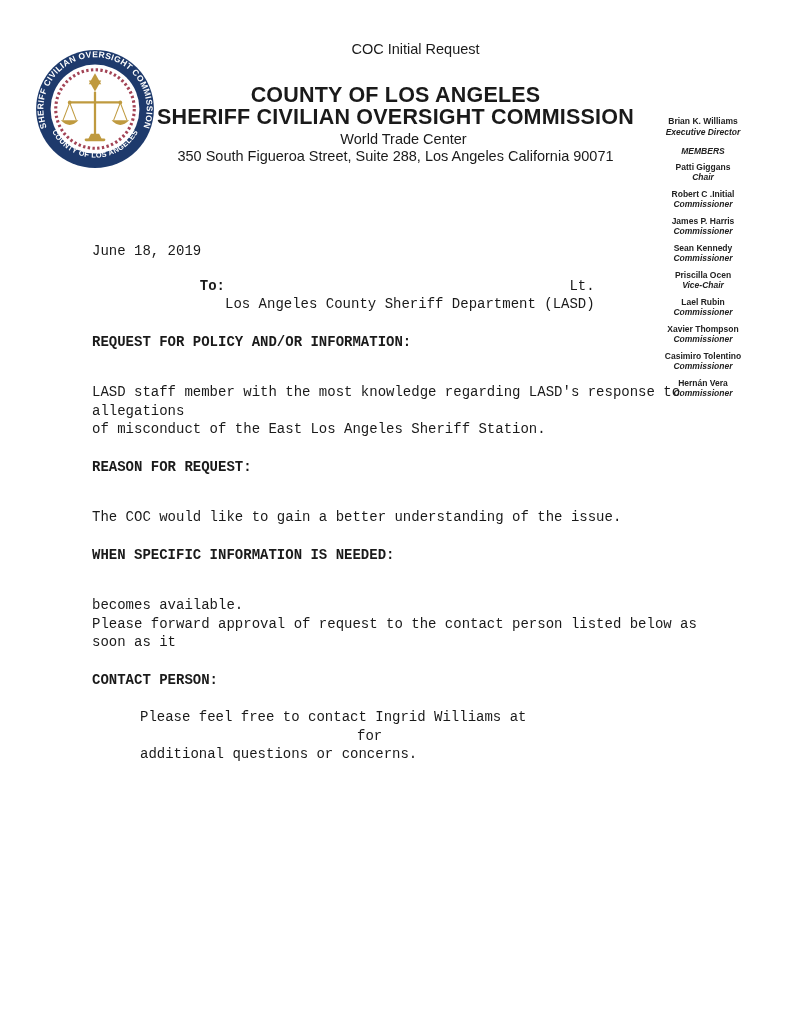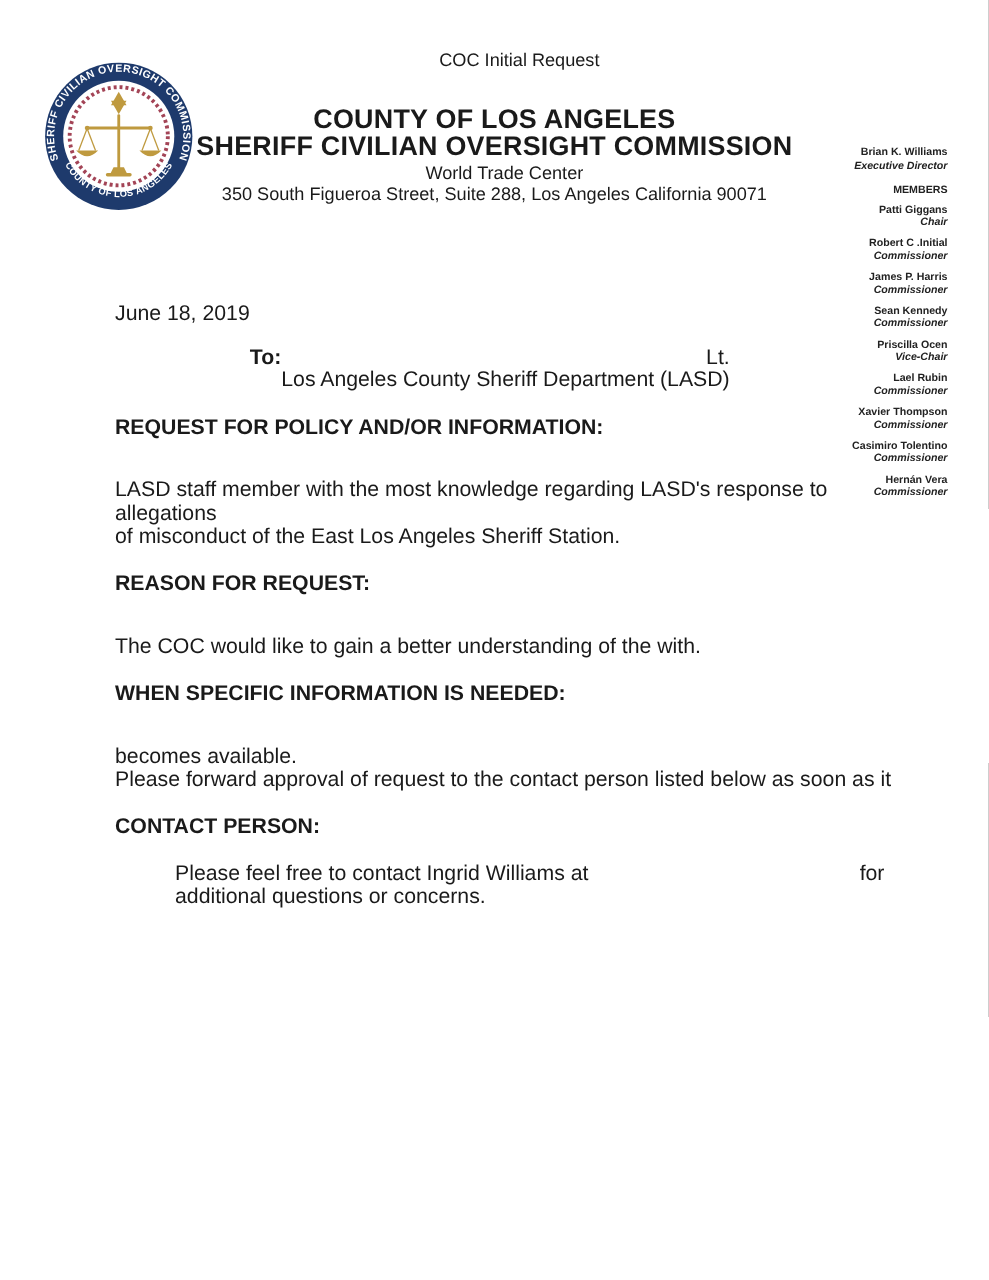--- a/index.html
+++ b/index.html
@@ -44,35 +44,36 @@
     top: 47px;
     width: 124px;
     height: 124px;
   }
   
   .sidebar {
     position: absolute;
     top: 116px;
     right: 33px;
     width: 110px;
-    text-align: right;
+    text-align: center;
     font-size: 8.5px;
     line-height: 10.5px;
     font-weight: bold;
     color: #222;
   }
   .sidebar .role { font-style: italic; }
-  .members-label { margin-top: 9px; }
+  .members-label { margin-top: 9px; font-style: italic; }
   .member { margin-top: 6px; }
   .member.first { margin-top: 5px; }
   
   .letter {
     margin: 78px 60px 0 92px;
-    font-size: 17px;
+    font-size: 14px;
     line-height: 18.5px;
+    font-family: Liberation Mono, monospace;
   }
   .addr-row { display: flex; margin-top: 16px; text-align: right; }
   .addr-row .lbl { width: 133px; font-weight: bold; flex: none; }
   .addr-row.from { margin-top: 18px; }
   .sec-heading { margin-top: 19px; font-weight: bold; }
   .par { margin-top: 32px; }
   .contact-par { margin-top: 19px; margin-left: 48px; }
   .redacted-gap { display: inline-block; width: 217px; }
 </style>
 </head>
@@ -180,21 +181,21 @@
 
 
     <div class="sec-heading">REQUEST FOR POLICY AND/OR INFORMATION:</div>
     <div class="par">
       <div>LASD staff member with the most knowledge regarding LASD's response to allegations</div>
       <div>of misconduct of the East Los Angeles Sheriff Station.</div>
     </div>
 
     <div class="sec-heading">REASON FOR REQUEST:</div>
     <div class="par">
-      <div>The COC would like to gain a better understanding of the with.</div>
+      <div>The COC would like to gain a better understanding of the issue.</div>
     </div>
 
     <div class="sec-heading">WHEN SPECIFIC INFORMATION IS NEEDED:</div>
     <div class="par">
       <div>becomes available.</div>
       <div>Please forward approval of request to the contact person listed below as soon as it</div>
     </div>
 
     <div class="sec-heading">CONTACT PERSON:</div>
     <div class="contact-par">

